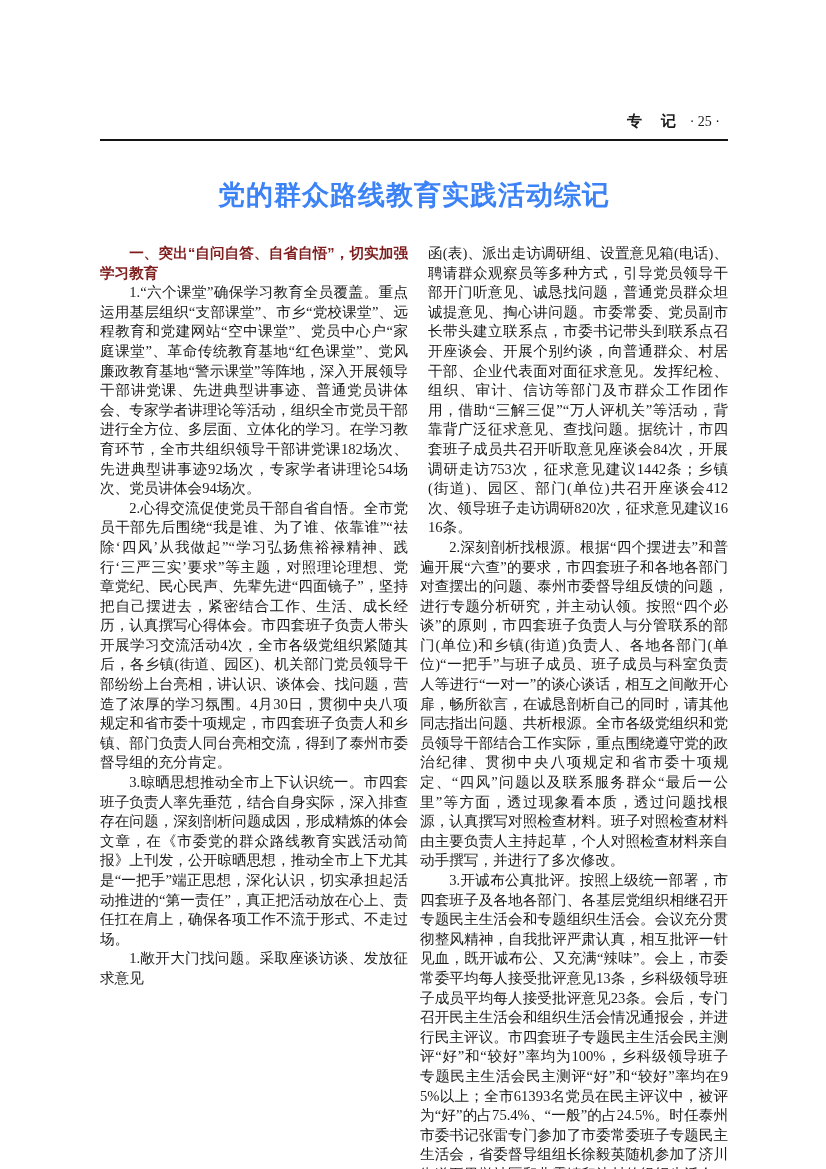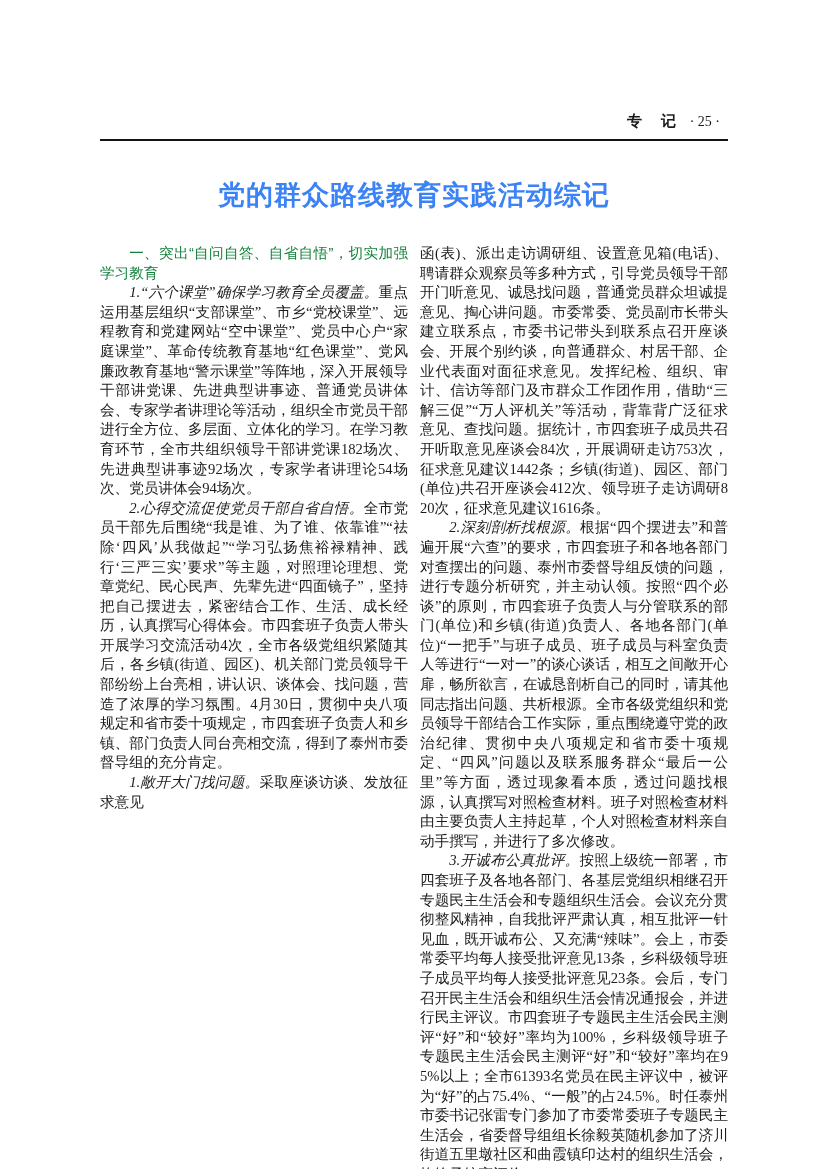--- a/index.html
+++ b/index.html
@@ -58,27 +58,27 @@
   }
   .col { width: 308px; }
   .para, .heading {
     margin: 0;
     font-size: 14.6px;
     line-height: 19.6px;
     text-align: justify;
     word-break: break-all;
   }
   .indent { text-indent: 2em; }
-  .no-indent { text-indent: 0; }
+  .no-indent { text-indent: 0; margin-left: 8px; }
   .heading {
     font-family: "Liberation Sans", sans-serif;
-    font-weight: normal;
-    color: #15803d;
+    font-weight: bold;
+    color: #7f1d1d;
   }
-  .lead { font-style: italic; }
+  .lead { }
 </style>
 </head>
 <body>
 
 <div class="page">
 
   <div class="page-header">
     <span class="section-label">专　记</span>
     <span class="page-number">· 25 ·</span>
   </div>
@@ -90,20 +90,21 @@
   <div class="columns">
 
     <div class="col">
 
       <h2 class="heading indent">一、突出“自问自答、自省自悟”，切实加强学习教育</h2>
 
       <p class="para indent"><span class="lead">1.“六个课堂”确保学习教育全员覆盖。</span><span>重点运用基层组织“支部课堂”、市乡“党校课堂”、远程教育和党建网站“空中课堂”、党员中心户“家庭课堂”、革命传统教育基地“红色课堂”、党风廉政教育基地“警示课堂”等阵地，深入开展领导干部讲党课、先进典型讲事迹、普通党员讲体会、专家学者讲理论等活动，组织全市党员干部进行全方位、多层面、立体化的学习。在学习教育环节，全市共组织领导干部讲党课182场次、先进典型讲事迹92场次，专家学者讲理论54场次、党员讲体会94场次。</span></p>
 
       <p class="para indent"><span class="lead">2.心得交流促使党员干部自省自悟。</span><span>全市党员干部先后围绕“我是谁、为了谁、依靠谁”“祛除‘四风’从我做起”“学习弘扬焦裕禄精神、践行‘三严三实’要求”等主题，对照理论理想、党章党纪、民心民声、先辈先进“四面镜子”，坚持把自己摆进去，紧密结合工作、生活、成长经历，认真撰写心得体会。市四套班子负责人带头开展学习交流活动4次，全市各级党组织紧随其后，各乡镇(街道、园区)、机关部门党员领导干部纷纷上台亮相，讲认识、谈体会、找问题，营造了浓厚的学习氛围。4月30日，贯彻中央八项规定和省市委十项规定，市四套班子负责人和乡镇、部门负责人同台亮相交流，得到了泰州市委督导组的充分肯定。</span></p>
 
+      <p class="para indent"><span class="lead">3.晾晒思想推动全市上下认识统一。</span><span>市四套班子负责人率先垂范，结合自身实际，深入排查存在问题，深刻剖析问题成因，形成精炼的体会文章，在《市委党的群众路线教育实践活动简报》上刊发，公开晾晒思想，推动全市上下尤其是“一把手”端正思想，深化认识，切实承担起活动推进的“第一责任”，真正把活动放在心上、责任扛在肩上，确保各项工作不流于形式、不走过场。</span></p>
 
 
       <p class="para indent"><span class="lead">1.敞开大门找问题。</span><span>采取座谈访谈、发放征求意见</span></p>
     </div>
 
     <div class="col">
       <p class="para no-indent"><span>函(表)、派出走访调研组、设置意见箱(电话)、聘请群众观察员等多种方式，引导党员领导干部开门听意见、诚恳找问题，普通党员群众坦诚提意见、掏心讲问题。市委常委、党员副市长带头建立联系点，市委书记带头到联系点召开座谈会、开展个别约谈，向普通群众、村居干部、企业代表面对面征求意见。发挥纪检、组织、审计、信访等部门及市群众工作团作用，借助“三解三促”“万人评机关”等活动，背靠背广泛征求意见、查找问题。据统计，市四套班子成员共召开听取意见座谈会84次，开展调研走访753次，征求意见建议1442条；乡镇(街道)、园区、部门(单位)共召开座谈会412次、领导班子走访调研820次，征求意见建议1616条。</span></p>
 
       <p class="para indent"><span class="lead">2.深刻剖析找根源。</span><span>根据“四个摆进去”和普遍开展“六查”的要求，市四套班子和各地各部门对查摆出的问题、泰州市委督导组反馈的问题，进行专题分析研究，并主动认领。按照“四个必谈”的原则，市四套班子负责人与分管联系的部门(单位)和乡镇(街道)负责人、各地各部门(单位)“一把手”与班子成员、班子成员与科室负责人等进行“一对一”的谈心谈话，相互之间敞开心扉，畅所欲言，在诚恳剖析自己的同时，请其他同志指出问题、共析根源。全市各级党组织和党员领导干部结合工作实际，重点围绕遵守党的政治纪律、贯彻中央八项规定和省市委十项规定、“四风”问题以及联系服务群众“最后一公里”等方面，透过现象看本质，透过问题找根源，认真撰写对照检查材料。班子对照检查材料由主要负责人主持起草，个人对照检查材料亲自动手撰写，并进行了多次修改。</span></p>
 

